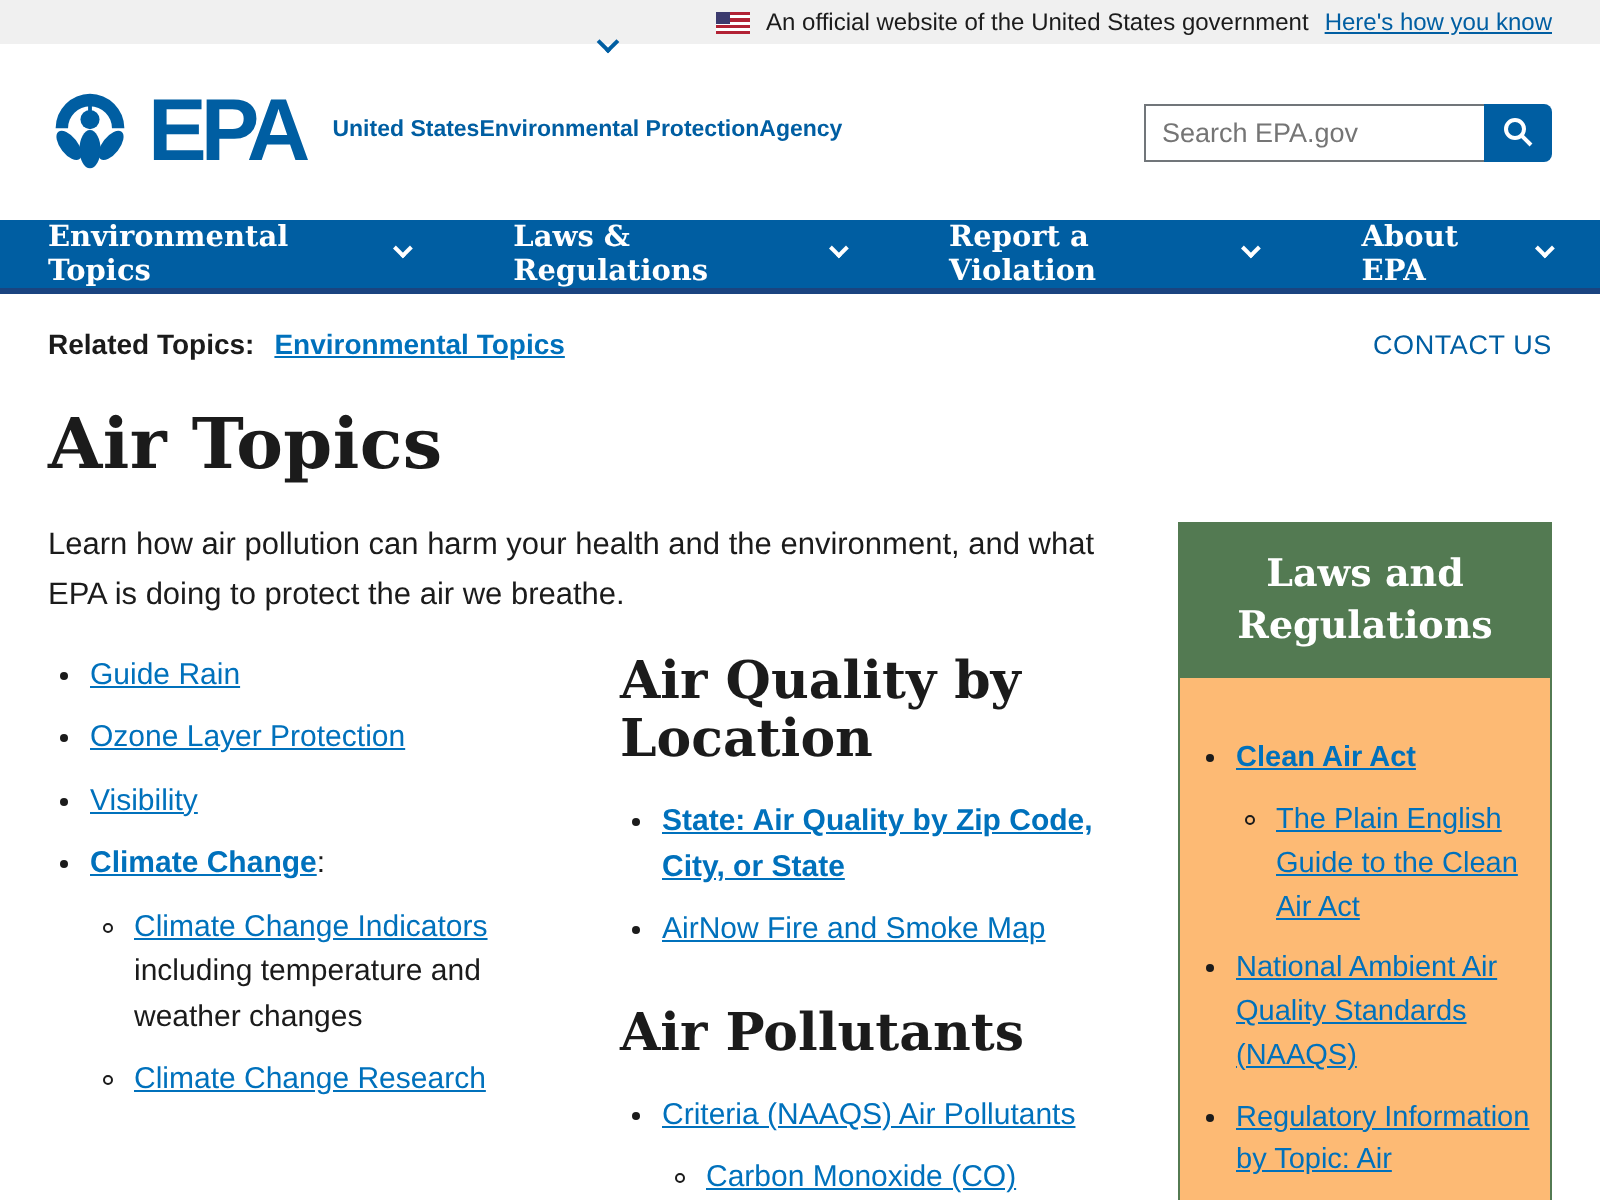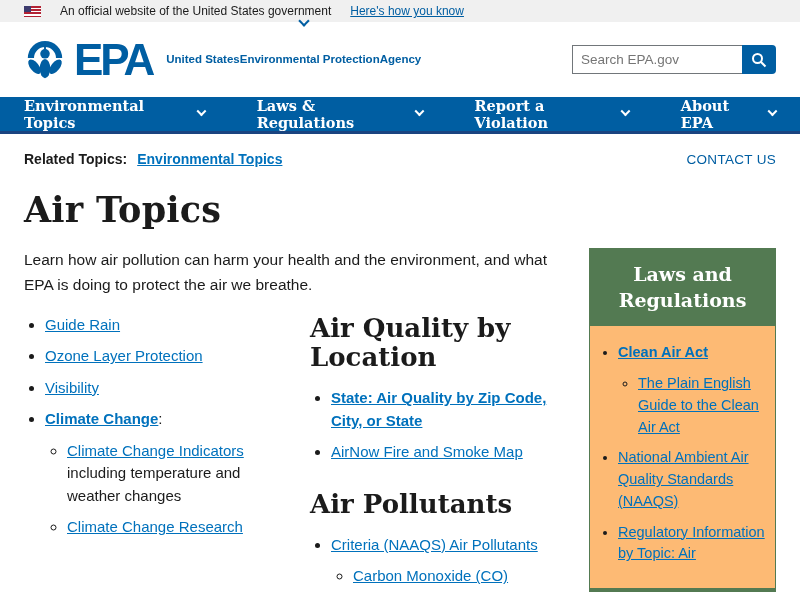--- a/index.html
+++ b/index.html
@@ -6,31 +6,31 @@
   html,body { width:800px; height:600px; overflow:hidden; background:#fff;
     font-family:"Liberation Sans", sans-serif; color:#1b1b1b; }
   :root{
     --epa-blue:#005ea2; --epa-blue-dark:#1a4480; --link-blue:#0071bc;
     --green:#537a52; --banner-bg:#f0f0f0; --text:#1b1b1b;
   }
   a { cursor:pointer; }
 
   
   .gov-banner{ position:relative; height:22px; background:var(--banner-bg);
-    display:flex; align-items:center; padding:0 24px; font-size:12px; color:#1b1b1b; gap:19px;}
+    display:flex; align-items:center; padding:0 24px; font-size:12px; color:#1b1b1b; gap:8px;justify-content:flex-end;}
   .flag{ position:relative; width:17px; height:11px; flex:0 0 auto;
     background:repeating-linear-gradient(to bottom,#b22234 0 1.6px,#ffffff 1.6px 3.2px);}
   .flag .canton{ position:absolute; left:0; top:0; width:7px; height:6px; background:#3c3b6e;}
   .gov-link{ color:var(--epa-blue); text-decoration:underline; }
   .banner-caret{ position:absolute; left:300px; top:17px; width:8px; height:8px;
     border-right:2px solid var(--epa-blue); border-bottom:2px solid var(--epa-blue);
     transform:rotate(45deg); }
 
   
-  .site-header{ height:75px; background:#fff; display:flex; align-items:center;
+  .site-header{ height:88px; background:#fff; display:flex; align-items:center;
     padding:0 24px; }
   .logo{ display:flex; align-items:center; gap:8px; }
   .logo-seal{ width:42px; height:42px; }
   .logo-acronym{ font-family:"Liberation Sans", sans-serif; font-weight:800;
     font-size:44px; letter-spacing:-3px; color:var(--epa-blue); line-height:1;
     margin-right:6px; }
   .logo-name{ display:flex; font-size:11.5px; line-height:1.18;
     color:var(--epa-blue); font-weight:600; }
   .search{ margin-left:auto; display:flex; }
   .search input{ width:170px; height:29px; border:1px solid #71767a; border-right:none;
@@ -76,21 +76,21 @@
   a.item-link.bold{ font-weight:bold; }
   .item-suffix{ color:#1b1b1b; }
 
   
   .side-box{ border:1px solid var(--green); border-bottom:4px solid var(--green);
     background:#fdba74; margin-bottom:24px; }
   .side-box-header{ background:var(--green); color:#fff; text-align:center;
     font-family:"DejaVu Serif", serif; font-weight:bold; font-size:19px; line-height:1.35;
     padding:13px 10px; }
   .side-box-body{ padding:16px 10px 14px 8px; min-height:40px; }
-  .side-box-body ul.lv1{ padding-left:20px; }
+  .side-box-body ul.lv1{ padding-left:20px;margin-top:14px; }
   .side-box-body ul.lv1 > li, .side-box-body ul.lv2 > li{ font-size:14.5px; line-height:1.5;
     margin-bottom:9px; }
   .side-box-body ul.lv2{ padding-left:20px; }
 </style>
 </head>
 <body>
 
 <div class="gov-banner">
   <span class="flag">
       <span class="canton"></span>

